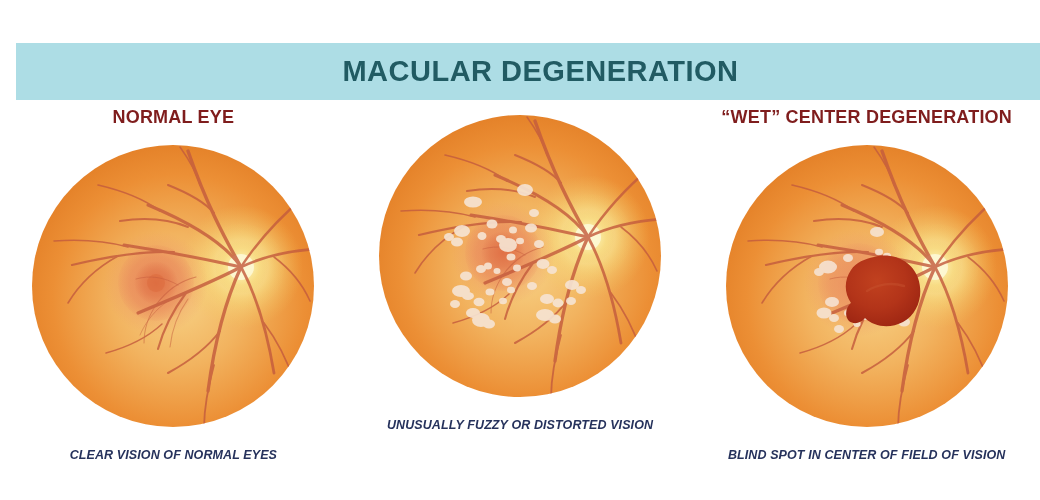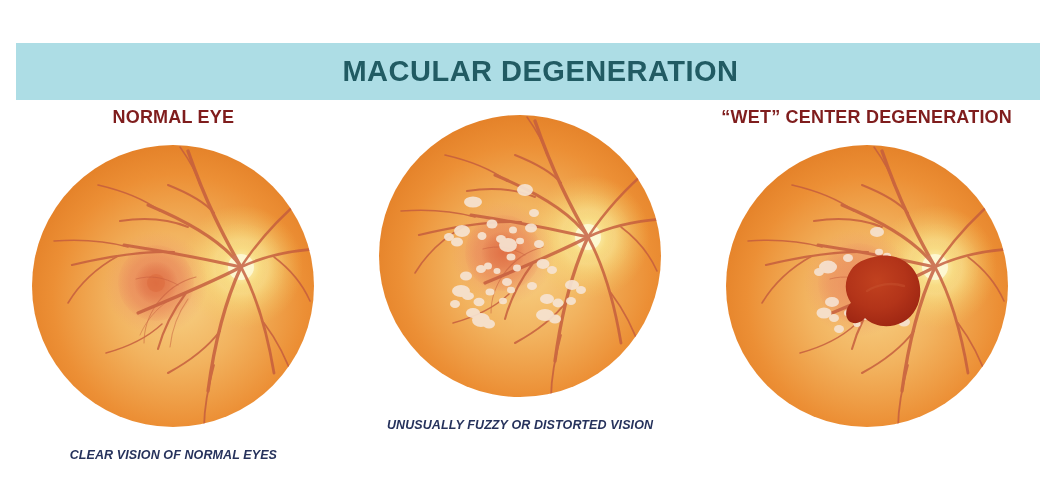--- a/index.html
+++ b/index.html
@@ -416,16 +416,17 @@
             </g>
 
             <path d="M152 116 C 171 111, 190 120, 196 137 C 202 154, 196 173, 181 181
                      C 168 188, 152 186, 143 177 C 139 182, 132 184, 127 180
                      C 122 175, 124 166, 129 162 C 122 152, 122 139, 129 129
                      C 134 121, 143 118, 152 116 Z" fill="url(#hemC)"></path>
             <path d="M145 150 C 156 143, 170 141, 182 145" fill="none" stroke="#c85530" stroke-width="2.4" opacity="0.45" stroke-linecap="round"></path>
           </g>
         </svg>
       </div>
+      <div class="col-caption">BLIND SPOT IN CENTER OF FIELD OF VISION</div>
     </div>
 
   </div>
 </div>
 
 </body></html>

